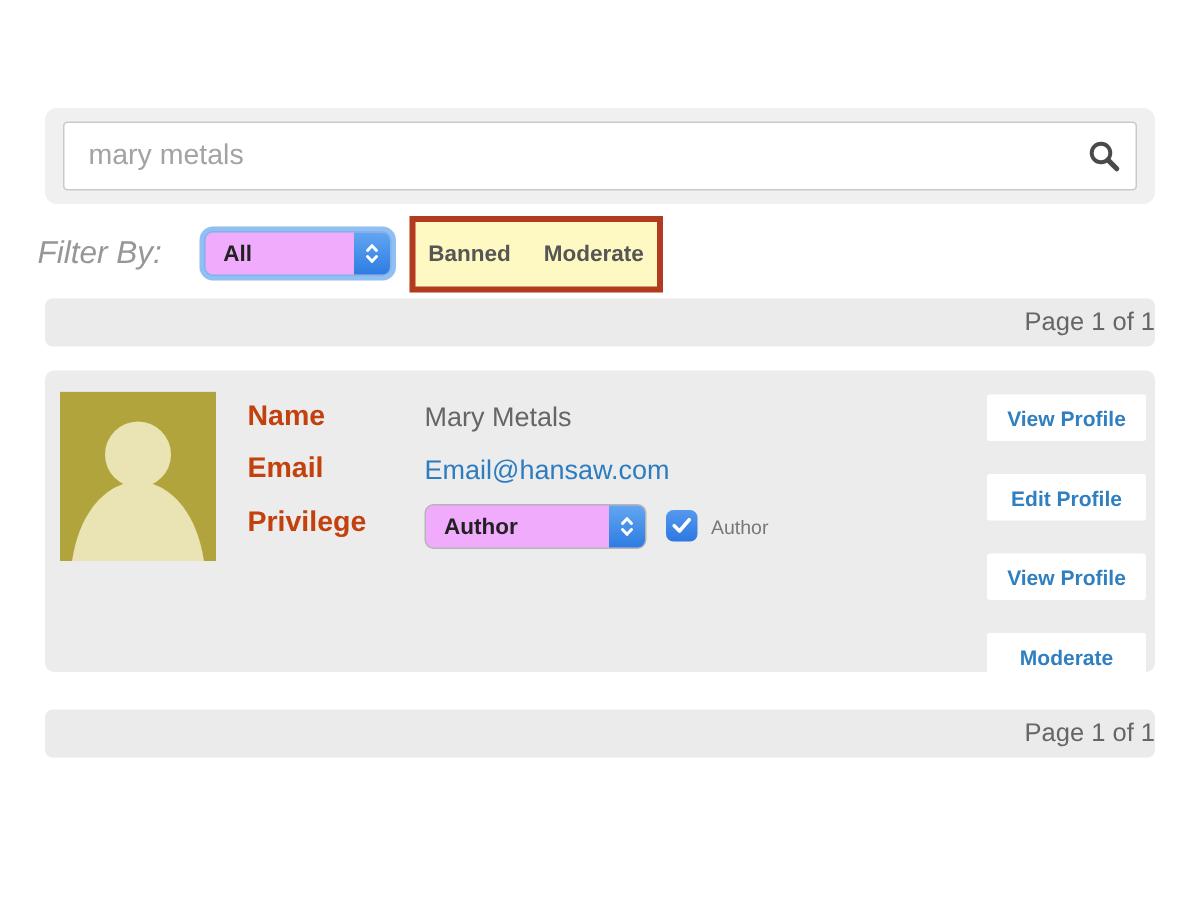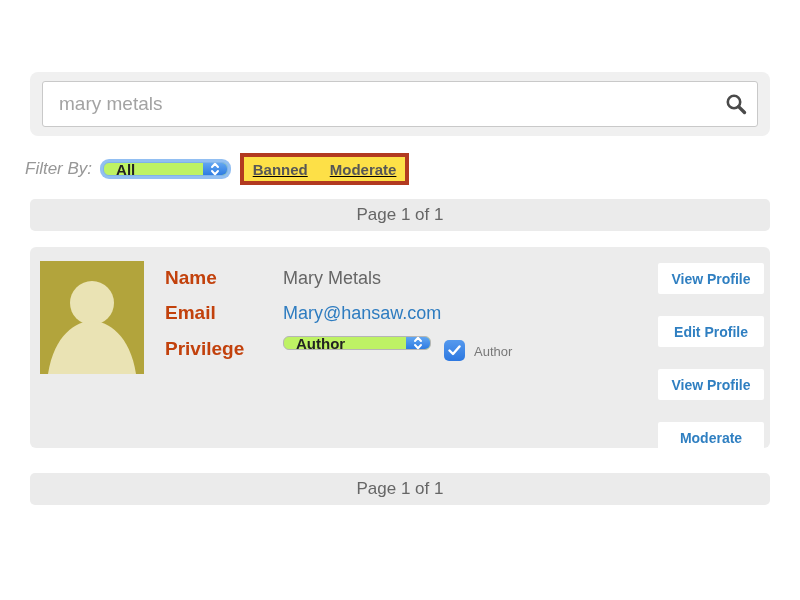--- a/index.html
+++ b/index.html
@@ -31,60 +31,60 @@
     position: absolute; right: 22px; top: 20px;
     width: 24px; height: 24px; cursor: pointer;
   }
 
   
   .filter-row {
     position: absolute; left: 25px; top: 148px;
     height: 42px; display: flex; align-items: center;
   }
   .filter-label {
-    font-style: italic; color: #979797; font-size: 17px;
-    margin-right: 11px;
+    font-style: italic; color: #979797; font-size: 21px;
+    margin-right: 28px;
   }
   .select {
-    position: relative; background: #bef264;
-    height: 14px; border-radius: 6px;
+    position: relative; background: #f0abfc;
+    height: 30px; border-radius: 6px;
     border: 1px solid #b9b9b9;
     display: flex; align-items: center;
     font-size: 15px; font-weight: 700; color: #222;
     padding-left: 12px; cursor: pointer;
   }
   .select .stepper {
     position: absolute; right: 0; top: 0; bottom: 0;
     width: 24px; border-radius: 0 5px 5px 0;
     background: linear-gradient(#62a6f1, #2e7ce2);
     display: flex; align-items: center; justify-content: center;
   }
   .select-filter {
     width: 125px;
     border: 1px solid #7fb3ea;
     box-shadow: 0 0 0 3px rgba(110, 170, 238, 0.75);
   }
   .annotation-box {
     margin-left: 12px;
     border: 4px solid #b23a20;
-    height: 32px; width: 169px;
+    height: 51px; width: 169px;
     display: flex; align-items: center; justify-content: center;
-    gap: 22px; background: #fde047; text-decoration: underline;
+    gap: 22px; background: #fef9c3;
   }
   .filter-link {
     color: #565656; font-size: 15px; font-weight: 700;
     cursor: pointer; background: none; border: none;
     font-family: inherit;
   }
 
   
   .page-bar {
     position: absolute; left: 30px; width: 740px; height: 32px;
     background: #ebebeb; border-radius: 5px;
-    display: flex; align-items: center; justify-content: center;
+    display: flex; align-items: center; justify-content: flex-end;
     color: #666; font-size: 17px;
   }
   .page-bar.top { top: 199px; }
   .page-bar.bottom { top: 473px; }
 
   
   .card {
     position: absolute; left: 30px; top: 247px;
     width: 740px; height: 201px;
     background: #ececec; border-radius: 6px;
@@ -169,21 +169,21 @@
         <rect x="0" y="0" width="104" height="113" fill="#b2a43c"></rect>
         <circle cx="52" cy="42" r="22" fill="#eae3b4"></circle>
         <path d="M52 60 C36 60 14 74 8 113 L96 113 C90 74 68 60 52 60 Z" fill="#eae3b4"></path>
       </svg>
     </div>
 
     <span class="field-label" style="top:20px">Name</span>
     <span class="field-value" style="top:21px">Mary Metals</span>
 
     <span class="field-label" style="top:55px">Email</span>
-    <a class="field-value email-link" style="top:56px" href="#">Mary@hansaw.com</a>
+    <a class="field-value email-link" style="top:56px" href="#">Email@hansaw.com</a>
 
     <span class="field-label" style="top:91px">Privilege</span>
     <div class="select select-privilege">
       <span>Author</span>
       <span class="stepper">
         <svg width="10" height="16" viewBox="0 0 10 16">
           <path d="M2 6 L5 2.8 L8 6" fill="none" stroke="#ffffff" stroke-width="2" stroke-linecap="round" stroke-linejoin="round"></path>
           <path d="M2 10 L5 13.2 L8 10" fill="none" stroke="#ffffff" stroke-width="2" stroke-linecap="round" stroke-linejoin="round"></path>
         </svg>
       </span>

